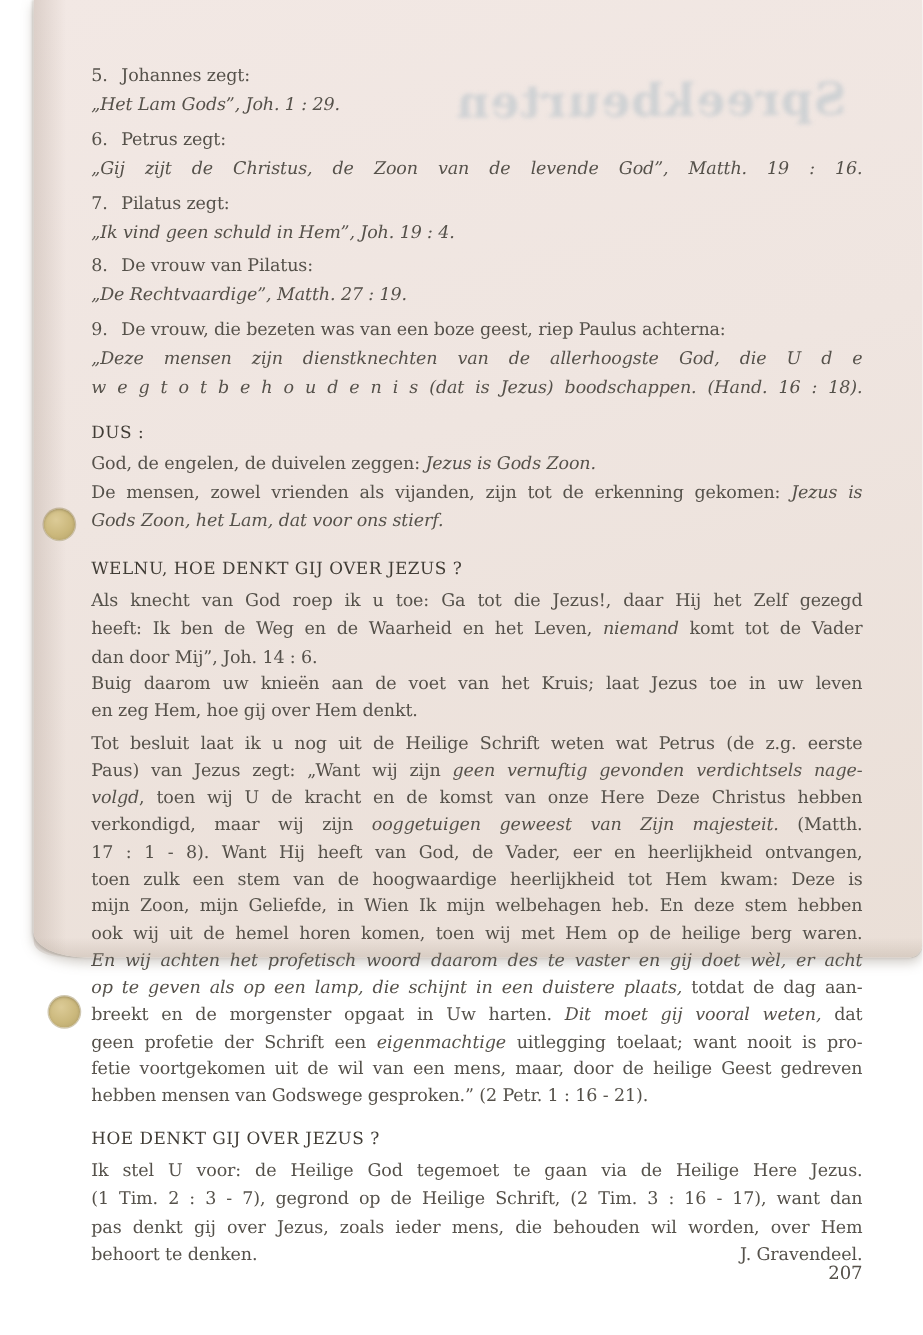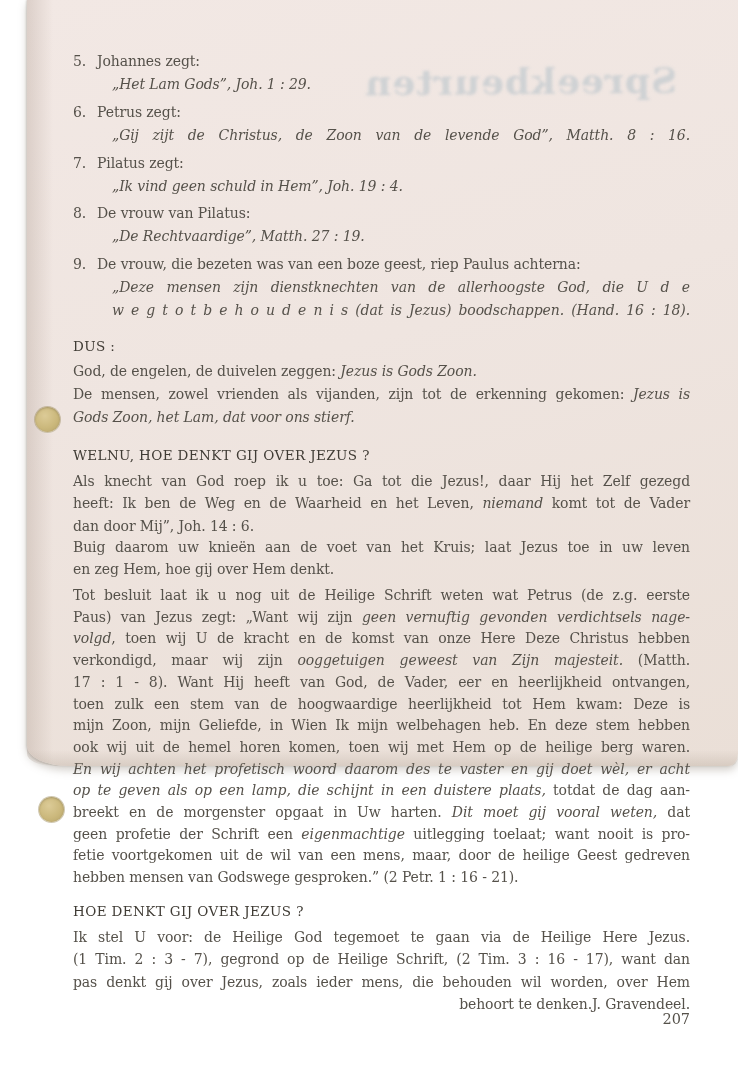--- a/index.html
+++ b/index.html
@@ -44,47 +44,47 @@
   .hole2{left:12px;top:797px;}
   .content{
     position:absolute;left:46px;top:0;width:617px;height:100%;
     color:#55514a;font-size:14px;letter-spacing:-0.1px;
   }
   .blk{position:absolute;left:0;width:617px;}
   .line{line-height:23px;}
   .lh22 .line{line-height:22.4px;}
   .lh21 .line{line-height:21.7px;}
   .num{display:inline-block;width:24px;}
-  .quote{margin-left:39px;font-style:italic;}
+  .quote{font-style:italic;}
   .j{text-align:justify;text-align-last:justify;}
   .it{font-style:italic;}
   .heading{
     font-weight:normal;font-size:13.5px;letter-spacing:0.4px;color:#403c35;
   }
-  .sigline{display:flex;justify-content:flex-end;}
+  .sigline{display:flex;justify-content:space-between;}
   .pageno{position:absolute;right:0;top:1011px;text-align:right;font-size:14.5px;margin-left:42px;}
 </style>
 </head>
 <body>
 
 <div class="paper">
   <div class="ghost">Spreekbeurten</div>
   <div class="hole hole1"></div>
   <div class="hole hole2"></div>
 
   <div class="content">
 
     <div class="blk" style="top:50px">
       <div class="line"><span class="num">5.</span><span>Johannes zegt:</span></div>
       <div class="line quote"><span class="it">„Het Lam Gods”, Joh. 1 : 29.</span></div>
     </div>
 
     <div class="blk" style="top:101px">
       <div class="line"><span class="num">6.</span><span>Petrus zegt:</span></div>
-      <div class="line quote j"><span class="it">„Gij zijt de Christus, de Zoon van de levende God”, Matth. 8 : 16.</span></div>
+      <div class="line quote j"><span class="it">„Gij zijt de Christus, de Zoon van de levende God”, Matth. 19 : 16.</span></div>
     </div>
 
     <div class="blk" style="top:152px">
       <div class="line"><span class="num">7.</span><span>Pilatus zegt:</span></div>
       <div class="line quote"><span class="it">„Ik vind geen schuld in Hem”, Joh. 19 : 4.</span></div>
     </div>
 
     <div class="blk" style="top:202px">
       <div class="line"><span class="num">8.</span><span>De vrouw van Pilatus:</span></div>
       <div class="line quote"><span class="it">„De Rechtvaardige”, Matth. 27 : 19.</span></div>

